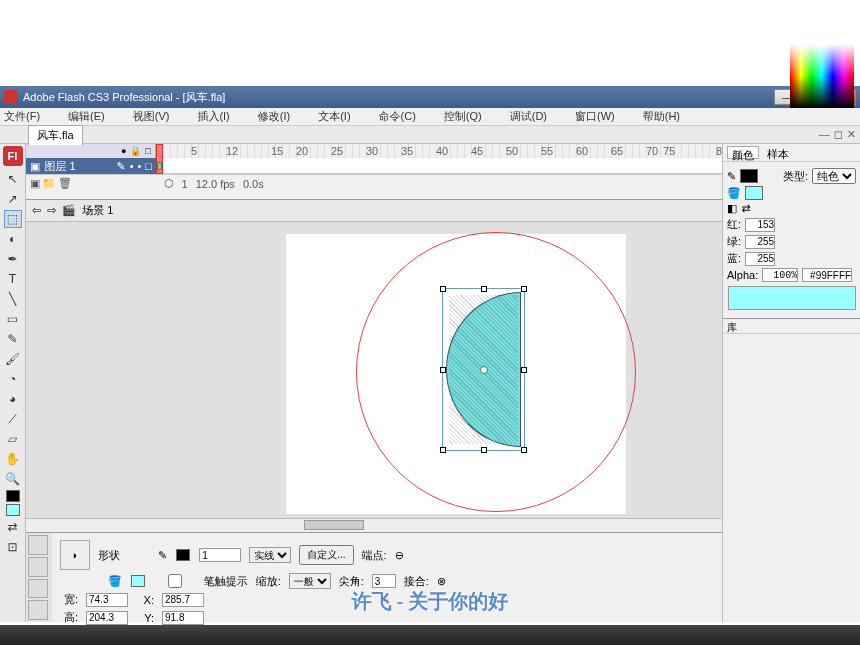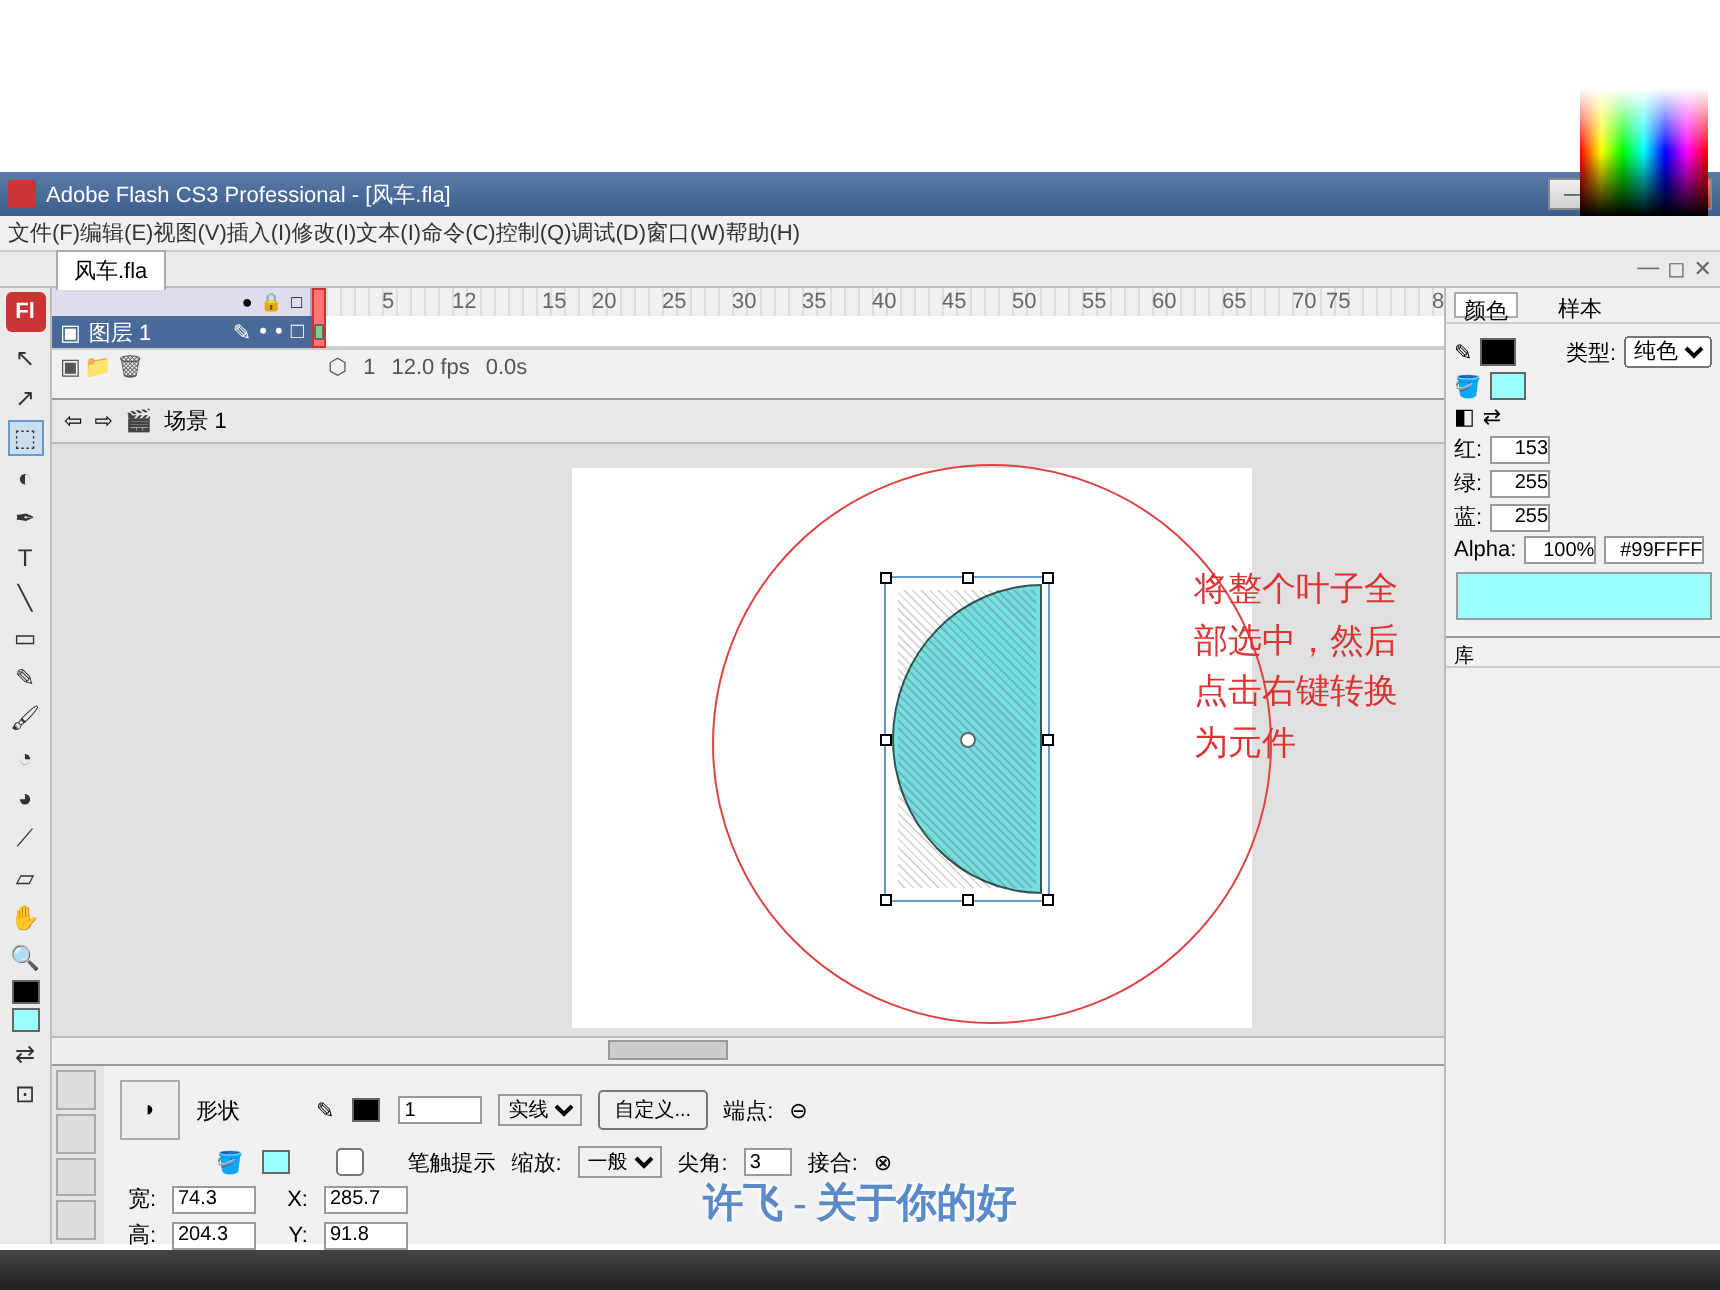--- a/index.html
+++ b/index.html
@@ -4,21 +4,21 @@
 <style>
 *{margin:0;padding:0;box-sizing:border-box;font-family:"Microsoft YaHei",SimSun,Arial,sans-serif;font-size:11px}
 body{background:#fff;width:860px;height:645px;overflow:hidden;position:relative}
 .spacer{height:86px;background:#fff}
 .titlebar{height:22px;background:linear-gradient(#5a7aa8,#3d5e8c);color:#fff;display:flex;align-items:center;padding:0 4px}
 .titlebar .ico{width:14px;height:14px;background:#c33;border-radius:2px;margin-right:5px}
 .titlebar .title{flex:1;font-size:11px}
 .winbtns{display:flex;gap:2px}
 .winbtn{width:26px;height:16px;background:linear-gradient(#f0f0f0,#d0d0d0);border:1px solid #888;display:flex;align-items:center;justify-content:center;font-size:10px;color:#333}
 .winbtn.close{background:linear-gradient(#e88,#c33);color:#fff}
-.menubar{height:18px;background:#f0f0f0;display:flex;align-items:center;padding:0 4px;gap:0;font-size:11px;color:#333;border-bottom:1px solid #ccc}
+.menubar{height:18px;background:#f0f0f0;display:flex;align-items:center;padding:0 4px;gap:28px;font-size:11px;color:#333;border-bottom:1px solid #ccc}
 .menubar span{cursor:default}
 .dochdr{height:18px;background:#eaeaea;display:flex;align-items:center;padding-left:28px;border-bottom:1px solid #bbb;position:relative}
 .doctab{font-size:11px;padding:2px 8px;background:#fff;border:1px solid #aaa;border-bottom:none}
 .docctrl{position:absolute;right:4px;display:flex;gap:4px;font-size:10px;color:#666}
 .main{display:flex;height:478px}
 .leftcol{width:26px;background:#eaeaea;border-right:1px solid #bbb;display:flex;flex-direction:column;align-items:center;padding-top:2px}
 .logo{width:20px;height:20px;background:#c33;color:#fff;display:flex;align-items:center;justify-content:center;font-weight:bold;border-radius:3px;margin-bottom:3px}
 .tool{width:18px;height:18px;margin:1px 0;display:flex;align-items:center;justify-content:center;color:#333;font-size:12px;cursor:pointer;border:1px solid transparent}
 .tool.sel{background:#cde;border:1px solid #69c}
 .swatch{width:14px;height:12px;border:1px solid #666;margin:1px}
@@ -55,21 +55,21 @@
 .ptab{width:20px;height:20px;border:1px solid #aaa;background:#ddd}
 .pbody{flex:1;padding:4px 8px}
 .ptabrow{display:flex;gap:8px;font-size:10px;margin-bottom:4px}
 .ptabrow span{padding:2px 4px}
 .ptabrow .act{background:#fff;border:1px solid #aaa;border-bottom:none}
 .prow{display:flex;align-items:center;gap:8px;font-size:10px;margin:3px 0}
 .prow input{width:42px;height:14px;font-size:10px;border:1px solid #999;padding:0 2px}
 .prow select{height:16px;font-size:10px;border:1px solid #999}
 .prow .lbl{width:18px;text-align:right}
 .rightpanel{width:138px;background:#f0f0f0;border-left:1px solid #bbb;display:flex;flex-direction:column}
-.rtabs{height:18px;display:flex;gap:16px;padding:2px 4px;font-size:10px;border-bottom:1px solid #ccc}
+.rtabs{height:18px;display:flex;gap:4px;padding:2px 4px;font-size:10px;border-bottom:1px solid #ccc}
 .rtabs span{padding:1px 4px}
 .rtabs .act{background:#fff;border:1px solid #aaa}
 .colorpanel{padding:4px;font-size:10px}
 .crow{display:flex;align-items:center;gap:4px;margin:2px 0}
 .crow .sw{width:18px;height:14px;border:1px solid #666}
 .crow input{width:30px;height:14px;font-size:10px;text-align:right;border:1px solid #999}
 .spectrum{width:128px;height:70px;background:linear-gradient(to right,red,yellow,lime,cyan,blue,magenta,red);position:relative;margin:2px auto}
 .spectrum::after{content:"";position:absolute;inset:0;background:linear-gradient(to bottom,rgba(255,255,255,1),transparent 50%,rgba(0,0,0,1))}
 .preview{width:128px;height:24px;background:#99FFFF;border:1px solid #999;margin:4px auto}
 .libhdr{height:16px;border-top:1px solid #999;border-bottom:1px solid #ccc;padding:2px 4px;font-size:10px}
@@ -213,21 +213,20 @@
         <div class="selhandle" style="left:-3px;top:-3px"></div>
         <div class="selhandle" style="right:-3px;top:-3px"></div>
         <div class="selhandle" style="left:-3px;bottom:-3px"></div>
         <div class="selhandle" style="right:-3px;bottom:-3px"></div>
         <div class="selhandle" style="left:50%;top:-3px;margin-left:-3px"></div>
         <div class="selhandle" style="left:50%;bottom:-3px;margin-left:-3px"></div>
         <div class="selhandle" style="left:-3px;top:50%;margin-top:-3px"></div>
         <div class="selhandle" style="right:-3px;top:50%;margin-top:-3px"></div>
         <div class="pivot" style="left:50%;top:50%;margin:-4px"></div>
       </div>
-      <div class="annotation">将整个叶子全部选中，然后点击右键转换为元件</div>
     </div>
 
     <div class="scrollh">
         <div class="sthumb"></div>
       </div>
 
     <div class="proppanel">
       <div class="ptabs">
         <div class="ptab"></div>
         <div class="ptab"></div>
@@ -303,21 +302,21 @@
       <div class="crow">
           <span>绿:</span>
           <input value="255" style="">
         </div>
       <div class="crow">
           <span>蓝:</span>
           <input value="255" style="">
         </div>
       <div class="crow">
           <span>Alpha:</span>
-          <input style="width: 36px;" value="100%">
+          <input style="width: 36px; font-family: Liberation Mono, monospace;" value="100%">
           <input style="width: 50px;" value="#99FFFF">
         </div>
       <div class="preview"></div>
     </div>
     <div class="libhdr">库</div>
   </div>
 </div>
 
 <div class="subtitle">许飞 - 关于你的好</div>
 <div class="taskbar"></div>

